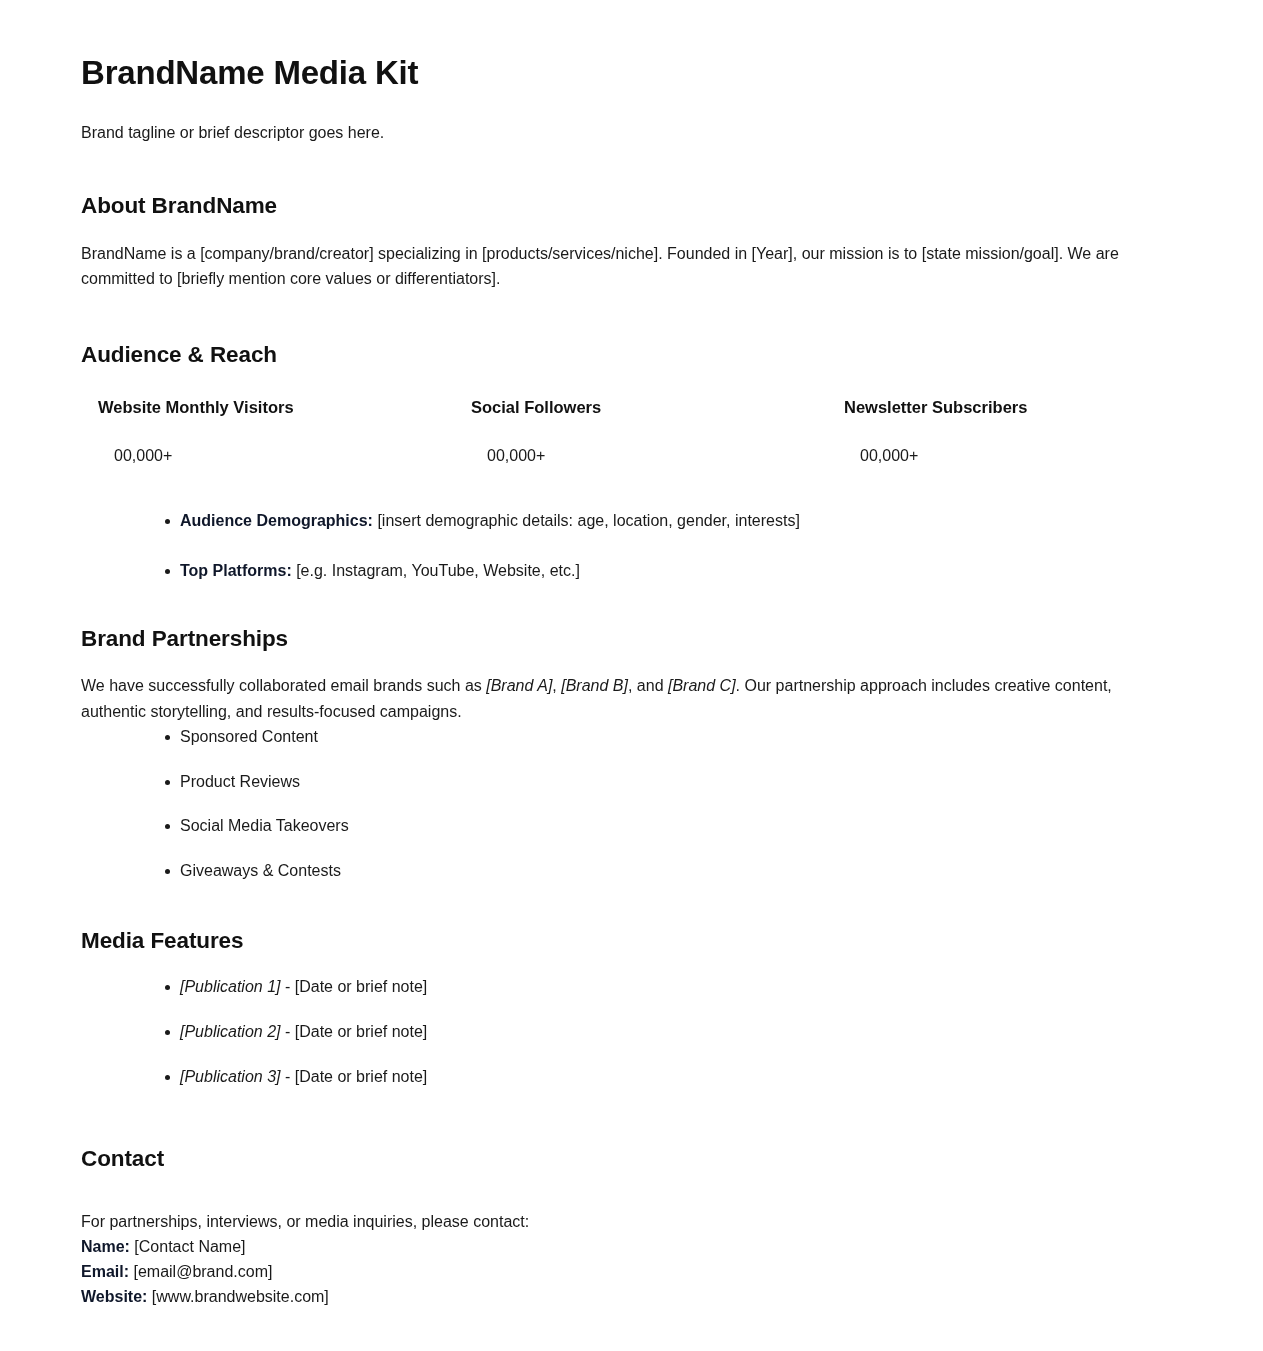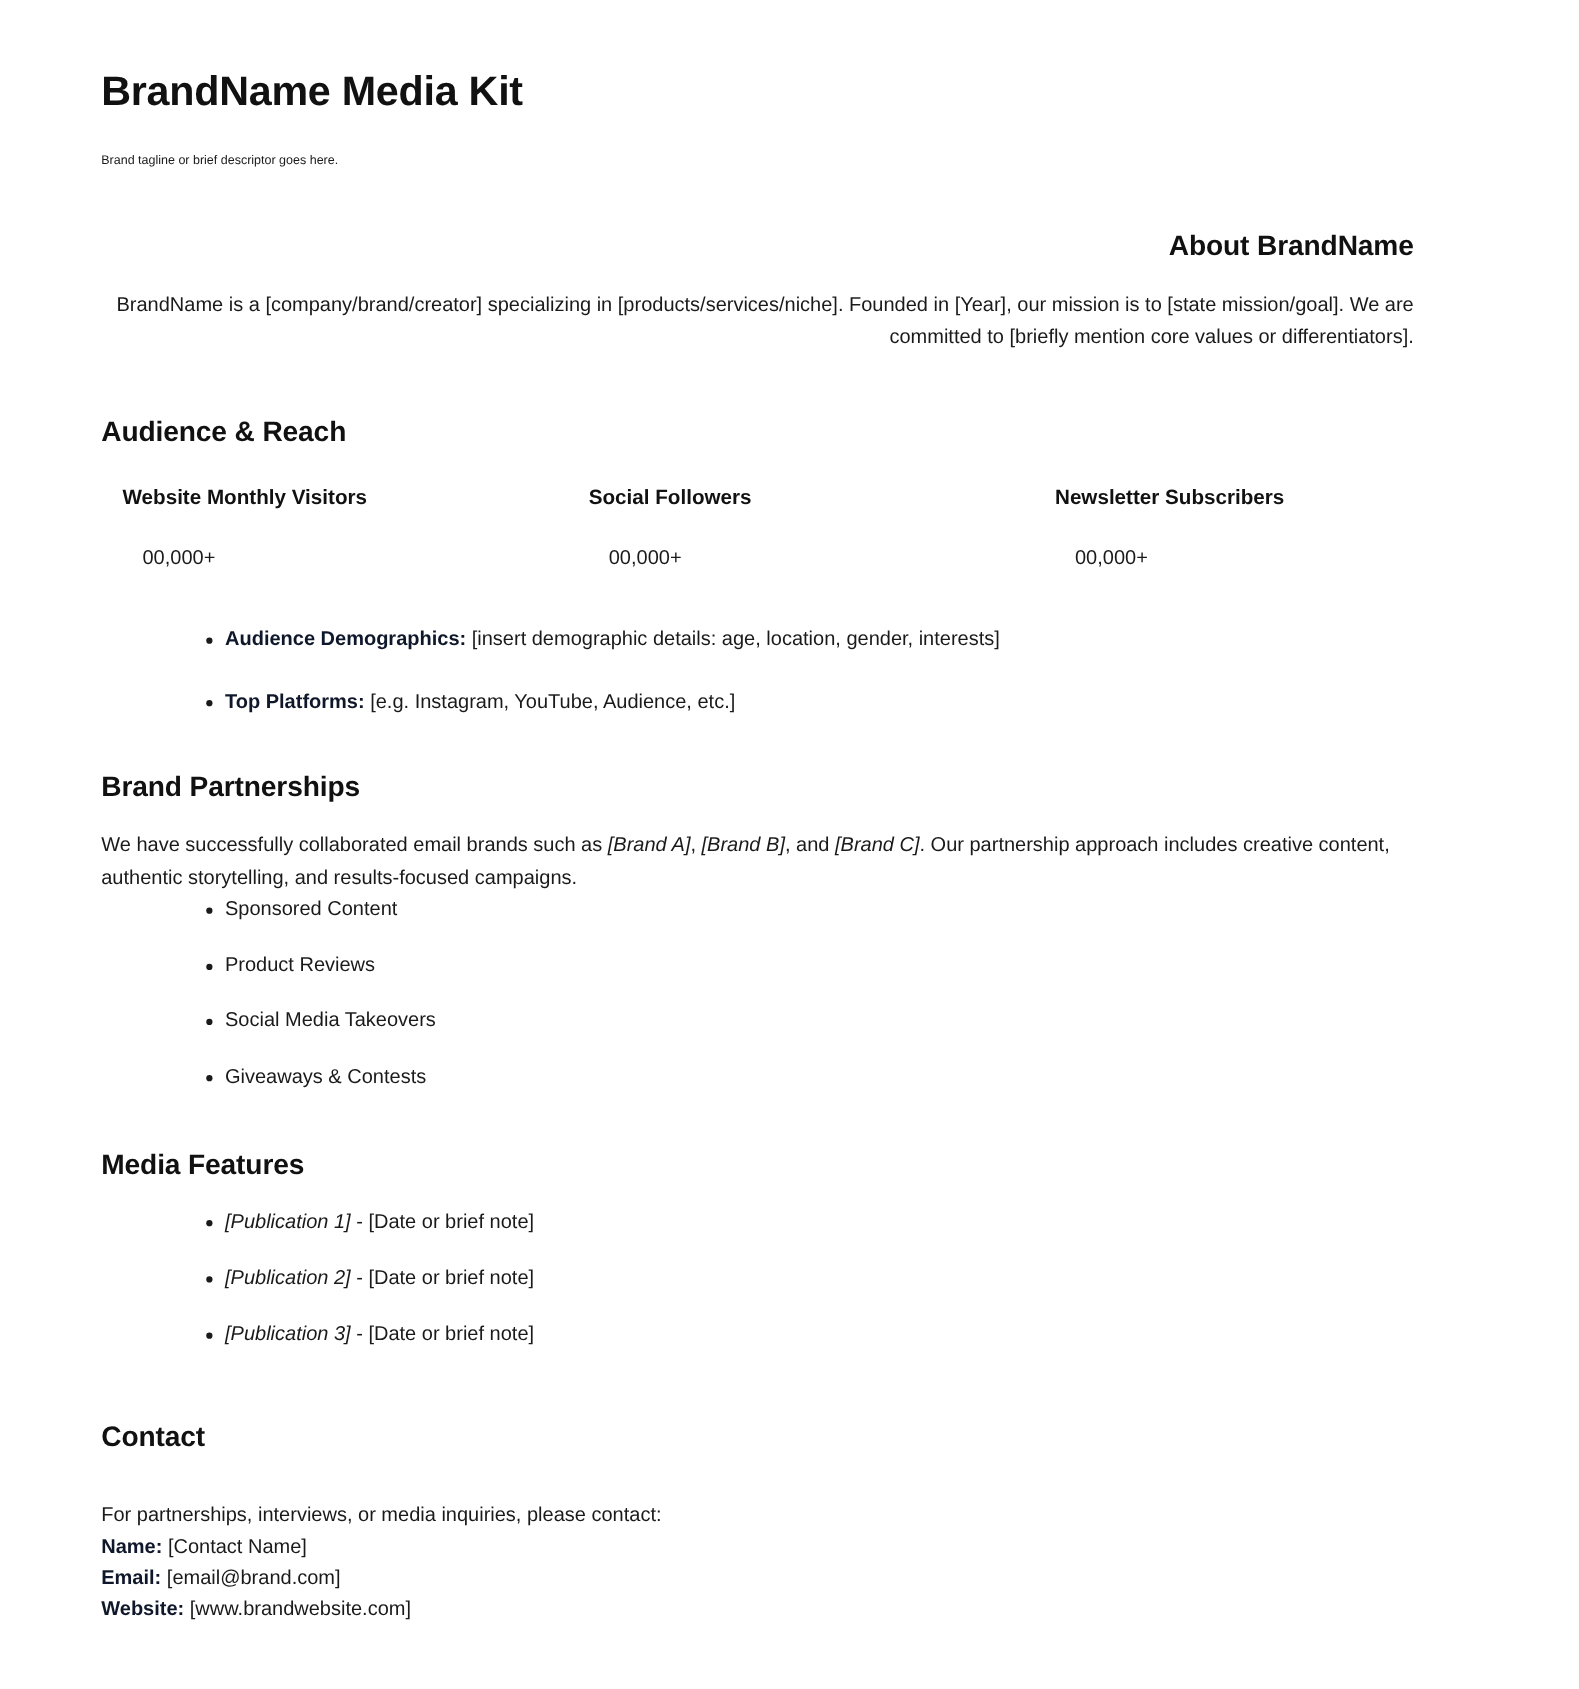--- a/index.html
+++ b/index.html
@@ -24,40 +24,40 @@
   .doc-title {
     font-size: 33px;
     font-weight: 700;
     line-height: 1.25;
     letter-spacing: -0.2px;
     margin: 0 0 28px 0;
     color: #111111;
   }
 
   .tagline {
-    font-size: 10px;
+    font-size: 16px;
     line-height: 1.5;
     margin: 0 0 46px 0;
     color: #1a1a1a;
   }
 
   .section-heading {
     font-size: 22.5px;
     font-weight: 700;
     line-height: 1.3;
     letter-spacing: -0.1px;
     margin: 0 0 20px 0;
     color: #111111;
   }
 
   .section {
     margin-bottom: 44px;
   }
 
-  .section-about { margin-bottom: 48px; text-align: right; }
+  .section-about { margin-bottom: 48px; }
   .section-audience { margin-bottom: 40px; }
   .section-partnerships { margin-bottom: 42px; }
   .section-features { margin-bottom: 54px; }
   .section-contact { margin-bottom: 12px; }
 
   p.body-text {
     font-size: 16px;
     line-height: 1.62;
     margin: 0;
     color: #1a1a1a;
@@ -164,21 +164,21 @@
         <div class="stat-value">00,000+</div>
       </div>
       <div class="stat-col">
         <div class="stat-label">Newsletter Subscribers</div>
         <div class="stat-value">00,000+</div>
       </div>
     </div>
 
     <ul class="doc-list list-spaced-wide demographics-list">
       <li><span class="bold">Audience Demographics:</span><span> [insert demographic details: age, location, gender, interests]</span></li>
-      <li><span class="bold">Top Platforms:</span><span> [e.g. Instagram, YouTube, Audience, etc.]</span></li>
+      <li><span class="bold">Top Platforms:</span><span> [e.g. Instagram, YouTube, Website, etc.]</span></li>
     </ul>
   </div>
 
   <div class="section section-partnerships">
     <h2 class="section-heading">Brand Partnerships</h2>
     <p class="body-text"><span>We have successfully collaborated email brands such as </span><span class="ital">[Brand A]</span><span>, </span><span class="ital">[Brand B]</span><span>, and </span><span class="ital">[Brand C]</span><span>. Our partnership approach includes creative content, authentic storytelling, and results-focused campaigns.</span></p>
 
     <ul class="doc-list list-spaced partnership-list">
       <li>Sponsored Content</li>
       <li>Product Reviews</li>

